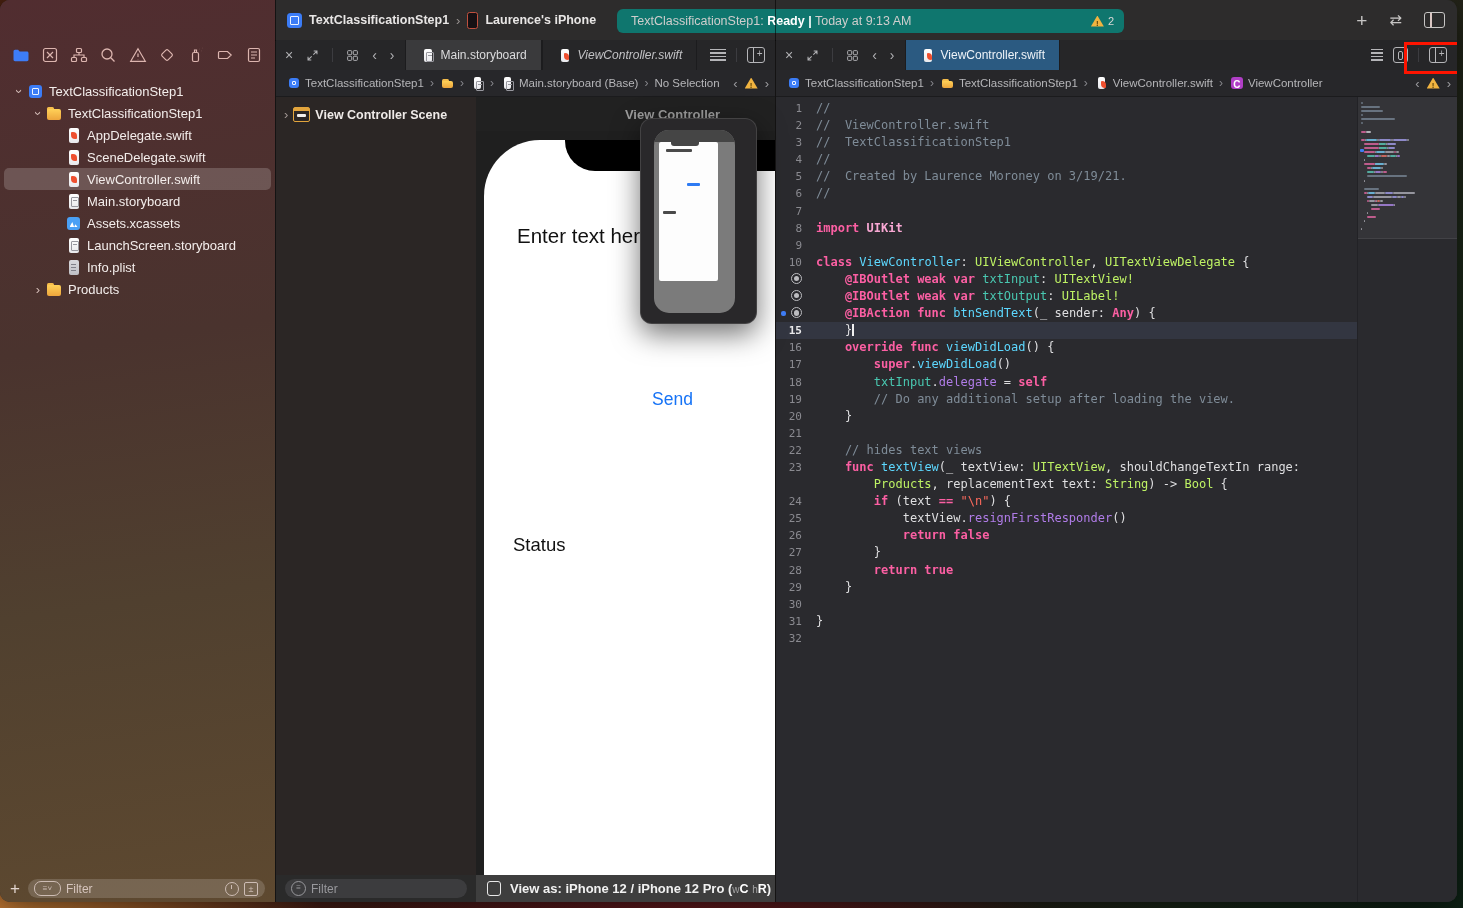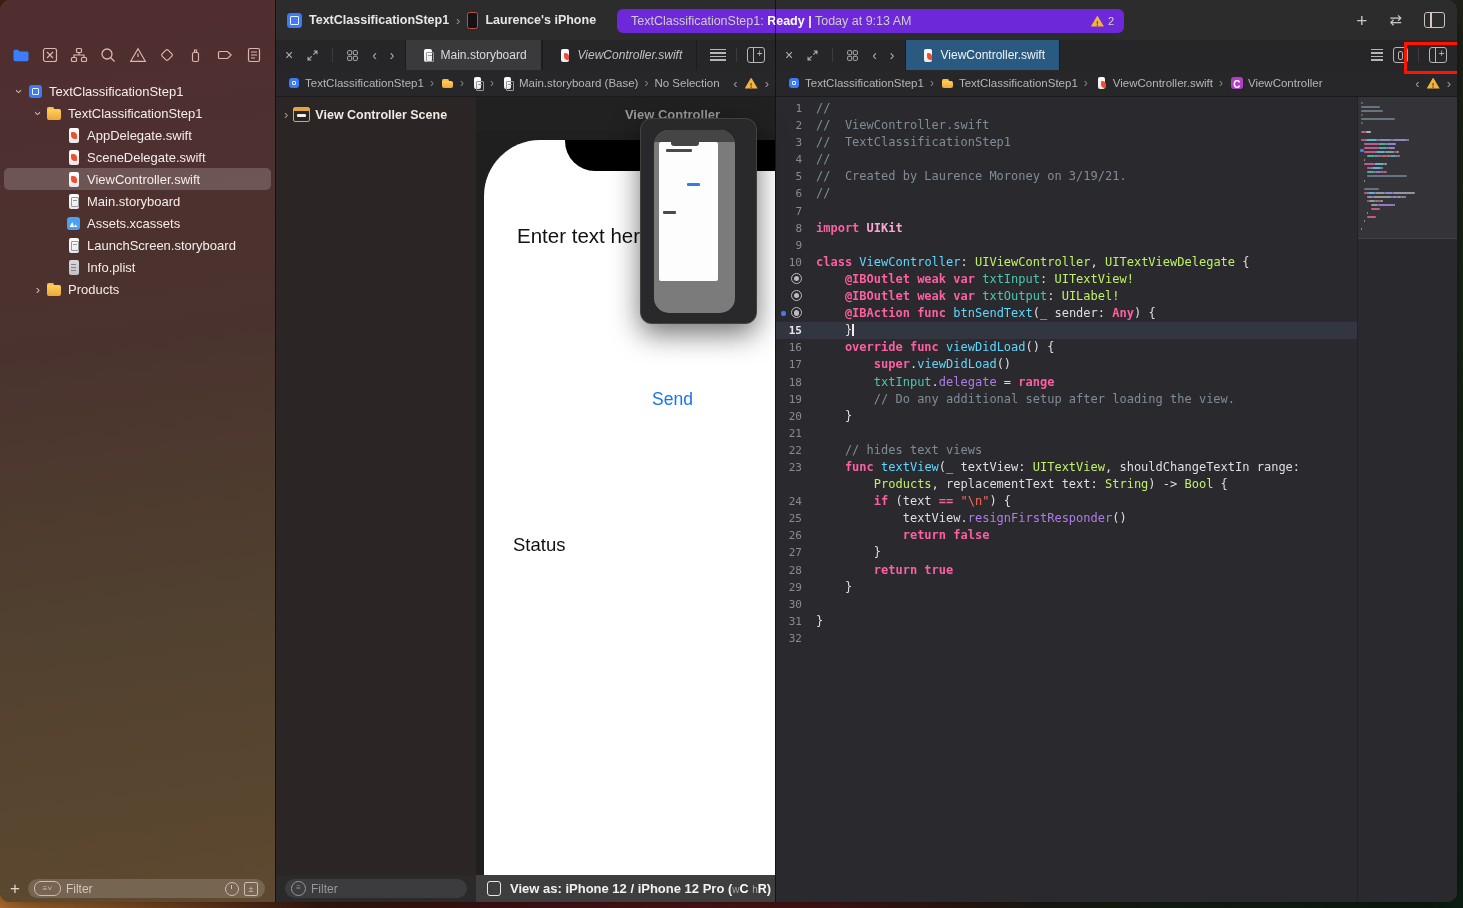--- a/index.html
+++ b/index.html
@@ -21,21 +21,21 @@
   .tl-red{background:#ff5f57}.tl-yellow{background:#febc2e}.tl-green{background:#28c840}
   .panelbox{width:19px;height:14px;border:1.6px solid #d9c6c3;border-radius:3px;position:relative;margin-left:27px;}
   .panelbox::after{content:"";position:absolute;top:0;bottom:0;left:5px;width:1.6px;background:#d9c6c3;}
   .playbtn{width:0;height:0;border-left:14px solid #c5a19d;border-top:8px solid transparent;border-bottom:8px solid transparent;margin-left:76px;}
   .stopbtn{width:13px;height:13px;background:#6f4b48;border-radius:3px;margin-left:34px;}
   .tb-crumbs{position:absolute;left:287px;top:0;height:40px;display:flex;align-items:center;gap:7px;color:#e8e6e5;font-size:12.5px;font-weight:700;}
   .tb-proj-ic{width:15px;height:15px;background:#3b7cf6;border-radius:3.5px;position:relative;}
   .tb-proj-ic::after{content:"";position:absolute;inset:3px;border:1px solid rgba(255,255,255,.9);border-radius:1px;}
   .tb-sep{color:#9a9492;font-weight:400;font-size:13px;}
   .phone-ic{width:9px;height:15px;border-radius:2.5px;background:#161114;border:1px solid #c0503e;}
-  .status-pill{position:absolute;left:617px;top:9px;width:507px;height:24px;background:#6d28d9;border-radius:6px;display:flex;align-items:center;color:#cfcecd;font-size:12.5px;}
+  .status-pill{position:absolute;left:617px;top:9px;width:507px;height:24px;background:#0f766e;border-radius:6px;display:flex;align-items:center;color:#cfcecd;font-size:12.5px;}
   .status-pill .sp-text{margin-left:14px;white-space:pre;}
   .sp-bold{color:#ffffff;font-weight:700;}
   .sp-right{position:absolute;right:10px;display:flex;align-items:center;gap:4px;}
   .warn-tri{width:13px;height:11px;background:#f1b440;clip-path:polygon(50% 0,100% 100%,0 100%);position:relative;display:inline-block;}
   .warn-tri::after{content:"!";position:absolute;left:0;right:0;bottom:-1px;text-align:center;font-size:8px;font-weight:700;color:#5d4208;}
   .warn-count{color:#d9d8d7;font-size:11px;}
   .tb-right{position:absolute;right:12px;top:0;height:40px;display:flex;align-items:center;gap:22px;color:#c6c5c4;}
   .plus-ic{font-size:19px;line-height:1;}
   .swap-ic{font-size:15px;}
 
@@ -470,21 +470,21 @@
           <div class="crow"><span class="lnum">7</span><span class="lcode"></span></div>
           <div class="crow"><span class="lnum">8</span><span class="lcode"><span class="tk-k">import</span><span class="tk-b"> UIKit</span></span></div>
           <div class="crow"><span class="lnum">9</span><span class="lcode"></span></div>
           <div class="crow"><span class="lnum">10</span><span class="lcode"><span class="tk-k">class</span><span class="tk-p"> </span><span class="tk-f">ViewController</span><span class="tk-p">: </span><span class="tk-t">UIViewController</span><span class="tk-p">, </span><span class="tk-t">UITextViewDelegate</span><span class="tk-p"> {</span></span></div>
           <div class="crow"><span class="lnum"><span class="oc"></span></span><span class="lcode"><span class="tk-k">    @IBOutlet weak var</span><span class="tk-p"> </span><span class="tk-v">txtInput</span><span class="tk-p">: </span><span class="tk-t">UITextView!</span></span></div>
           <div class="crow"><span class="lnum"><span class="oc"></span></span><span class="lcode"><span class="tk-k">    @IBOutlet weak var</span><span class="tk-p"> </span><span class="tk-v">txtOutput</span><span class="tk-p">: </span><span class="tk-t">UILabel!</span></span></div>
           <div class="crow"><span class="chdot"></span><span class="lnum"><span class="oc"></span></span><span class="lcode"><span class="tk-k">    @IBAction func</span><span class="tk-p"> </span><span class="tk-f">btnSendText</span><span class="tk-p">(_ sender: </span><span class="tk-k">Any</span><span class="tk-p">) {</span></span></div>
           <div class="crow cur"><span class="lnum">15</span><span class="lcode"><span class="tk-p">    }</span><span class="cursor"></span></span></div>
           <div class="crow"><span class="lnum">16</span><span class="lcode"><span class="tk-k">    override func</span><span class="tk-p"> </span><span class="tk-f">viewDidLoad</span><span class="tk-p">() {</span></span></div>
           <div class="crow"><span class="lnum">17</span><span class="lcode"><span class="tk-k">        super</span><span class="tk-p">.</span><span class="tk-f">viewDidLoad</span><span class="tk-p">()</span></span></div>
-          <div class="crow"><span class="lnum">18</span><span class="lcode"><span class="tk-p">        </span><span class="tk-v">txtInput</span><span class="tk-p">.</span><span class="tk-m">delegate</span><span class="tk-p"> = </span><span class="tk-k">range</span></span></div>
+          <div class="crow"><span class="lnum">18</span><span class="lcode"><span class="tk-p">        </span><span class="tk-v">txtInput</span><span class="tk-p">.</span><span class="tk-m">delegate</span><span class="tk-p"> = </span><span class="tk-k">self</span></span></div>
           <div class="crow"><span class="lnum">19</span><span class="lcode"><span class="tk-c">        // Do any additional setup after loading the view.</span></span></div>
           <div class="crow"><span class="lnum">20</span><span class="lcode"><span class="tk-p">    }</span></span></div>
           <div class="crow"><span class="lnum">21</span><span class="lcode"></span></div>
           <div class="crow"><span class="lnum">22</span><span class="lcode"><span class="tk-c">    // hides text views</span></span></div>
           <div class="crow"><span class="lnum">23</span><span class="lcode"><span class="tk-k">    func</span><span class="tk-p"> </span><span class="tk-f">textView</span><span class="tk-p">(_ textView: </span><span class="tk-t">UITextView</span><span class="tk-p">, shouldChangeTextIn range:</span></span></div>
           <div class="crow"><span class="lnum"></span><span class="lcode"><span class="tk-p">        </span><span class="tk-t">Products</span><span class="tk-p">, replacementText text: </span><span class="tk-t">String</span><span class="tk-p">) -&gt; </span><span class="tk-t">Bool</span><span class="tk-p"> {</span></span></div>
           <div class="crow"><span class="lnum">24</span><span class="lcode"><span class="tk-k">        if</span><span class="tk-p"> (text </span><span class="tk-k">==</span><span class="tk-p"> </span><span class="tk-s">"\n"</span><span class="tk-p">) {</span></span></div>
           <div class="crow"><span class="lnum">25</span><span class="lcode"><span class="tk-p">            textView.</span><span class="tk-m">resignFirstResponder</span><span class="tk-p">()</span></span></div>
           <div class="crow"><span class="lnum">26</span><span class="lcode"><span class="tk-k">            return false</span></span></div>
           <div class="crow"><span class="lnum">27</span><span class="lcode"><span class="tk-p">        }</span></span></div>

